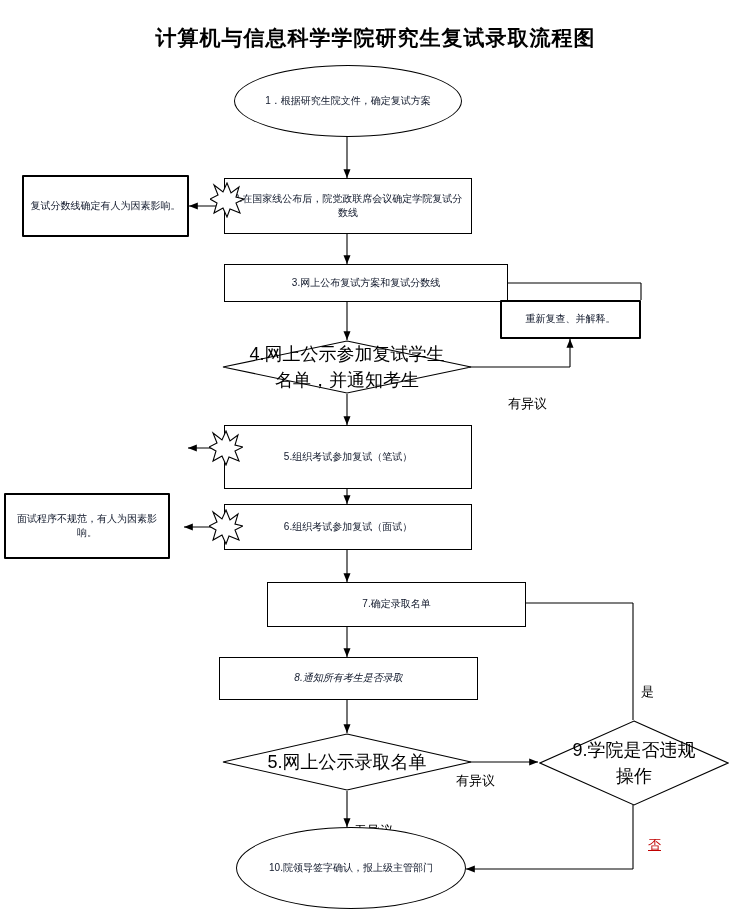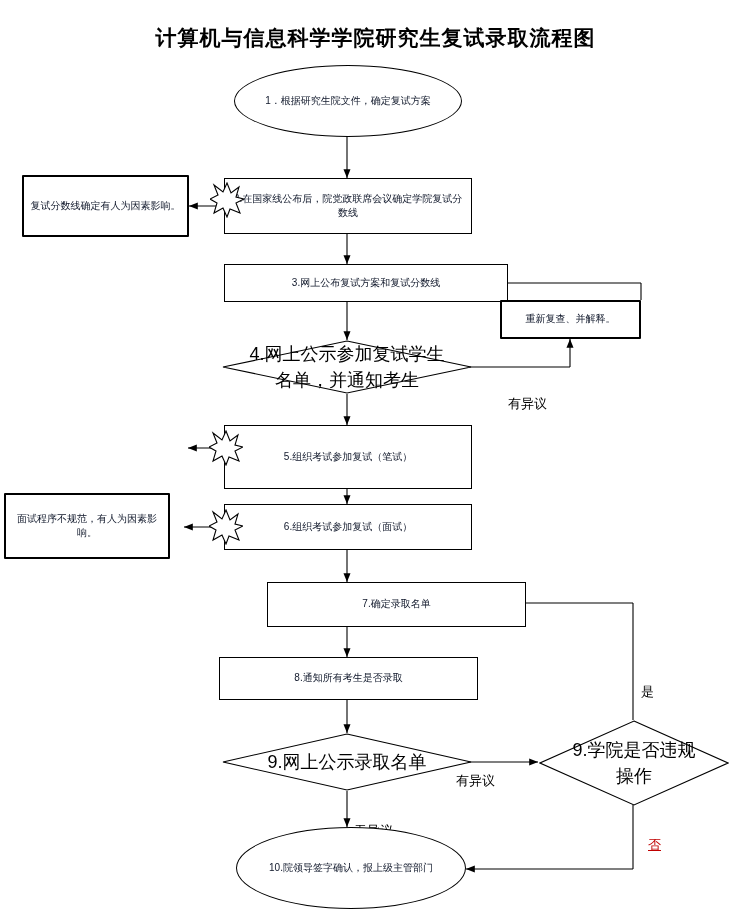--- a/index.html
+++ b/index.html
@@ -215,29 +215,29 @@
   <div class="burst" style="left:209px; top:509px;">
     <svg width="34" height="36" viewBox="0 0 34 36">
       <polygon points="17,1 21,11 29,5 26,15 34,17 26,21 30,31 20,27 17,35 13,26 4,31 7,21 0,17 8,13 4,3 13,10" fill="#ffffff" stroke="#000000" stroke-width="1.1"></polygon>
     </svg>
   </div>
 
   <div class="node proc" style="left:219px; top:582px; width:259px; height:45px;margin-left:48px;">
     <span>7.确定录取名单</span>
   </div>
 
-  <div class="node proc" style="left:219px; top:657px; width:259px; height:43px;">
+  <div class="node proc" style="left:219px; top:657px; width:259px; height:43px;font-style:italic;">
     <span>8.通知所有考生是否录取</span>
   </div>
 
   <div class="diamond-wrap" style="left:222px; top:733px; width:250px; height:58px;">
     <svg width="250" height="58" viewBox="0 0 250 58">
       <polygon points="125,1 249,29 125,57 1,29" fill="#ffffff" stroke="#000000" stroke-width="1.1"></polygon>
     </svg>
-    <div class="diamond-label">9.网上公示录取名单</div>
+    <div class="diamond-label">5.网上公示录取名单</div>
   </div>
 
   <div class="diamond-wrap" style="left:539px; top:720px; width:190px; height:86px;">
     <svg width="190" height="86" viewBox="0 0 190 86">
       <polygon points="95,1 189,43 95,85 1,43" fill="#ffffff" stroke="#000000" stroke-width="1.1"></polygon>
     </svg>
     <div class="diamond-label" style="padding:0 28px;">9.学院是否违规操作</div>
   </div>
 
   <div class="edge-label" style="left:456px; top:748px;">有异议</div>

